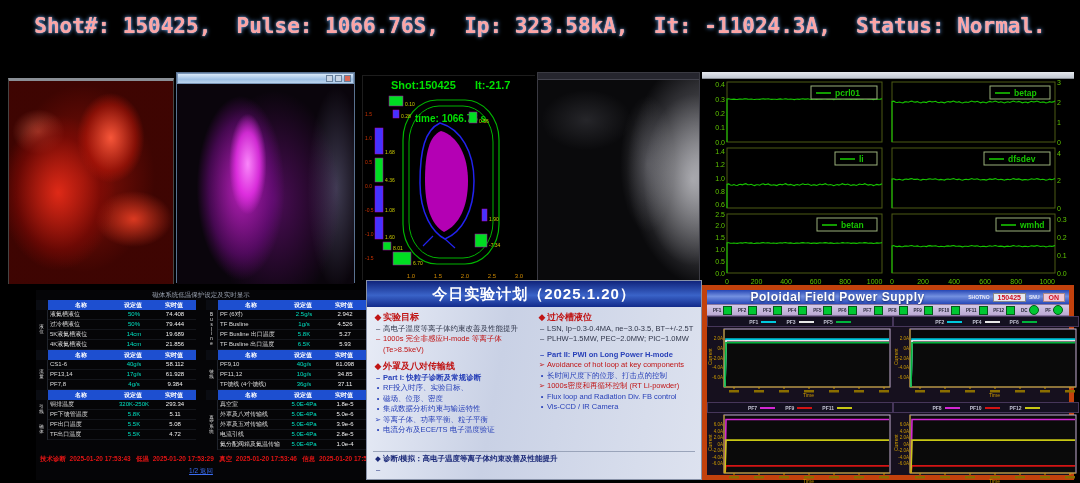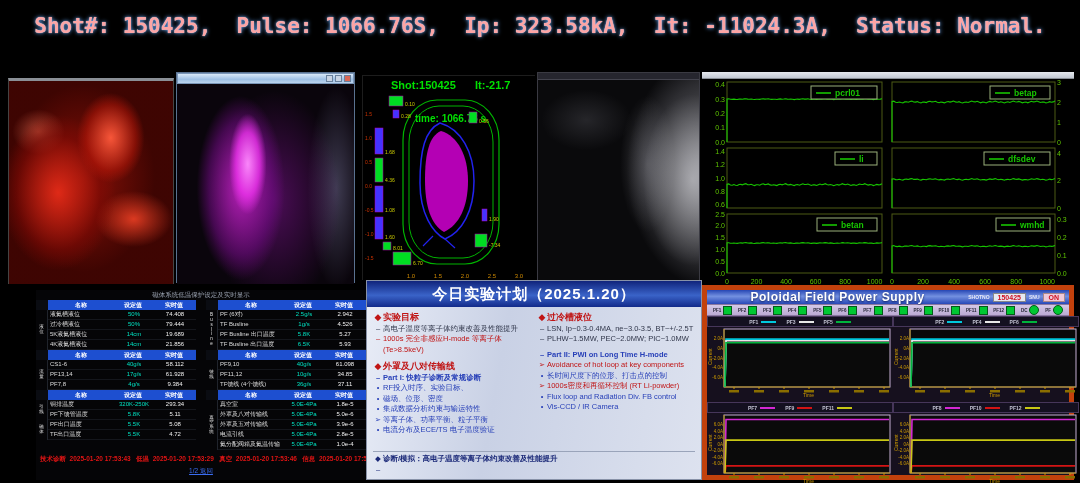--- a/index.html
+++ b/index.html
@@ -535,21 +535,21 @@
           <div class="pi dark">
             <span class="m">–</span>
             <span>LSN, Ip~0.3-0.4MA, ne~3.0-3.5, BT~+/-2.5T</span>
           </div>
           <div class="pi dark">
             <span class="m">–</span>
             <span>PLHW~1.5MW, PEC~2.0MW; PIC~1.0MW</span>
           </div>
           <div class="pi blue b gap">
             <span class="m">–</span>
-            <span>Part II: PWI on Long Time H-mode</span>
+            <span>Part II: PWI on Long Power H-mode</span>
           </div>
           <div class="pi red">
             <span class="m">➢</span>
             <span>Avoidance of hot loop at key components</span>
           </div>
           <div class="pi blue">
             <span class="m">•</span>
             <span>长时间尺度下的位形、打击点的控制</span>
           </div>
           <div class="pi red">

